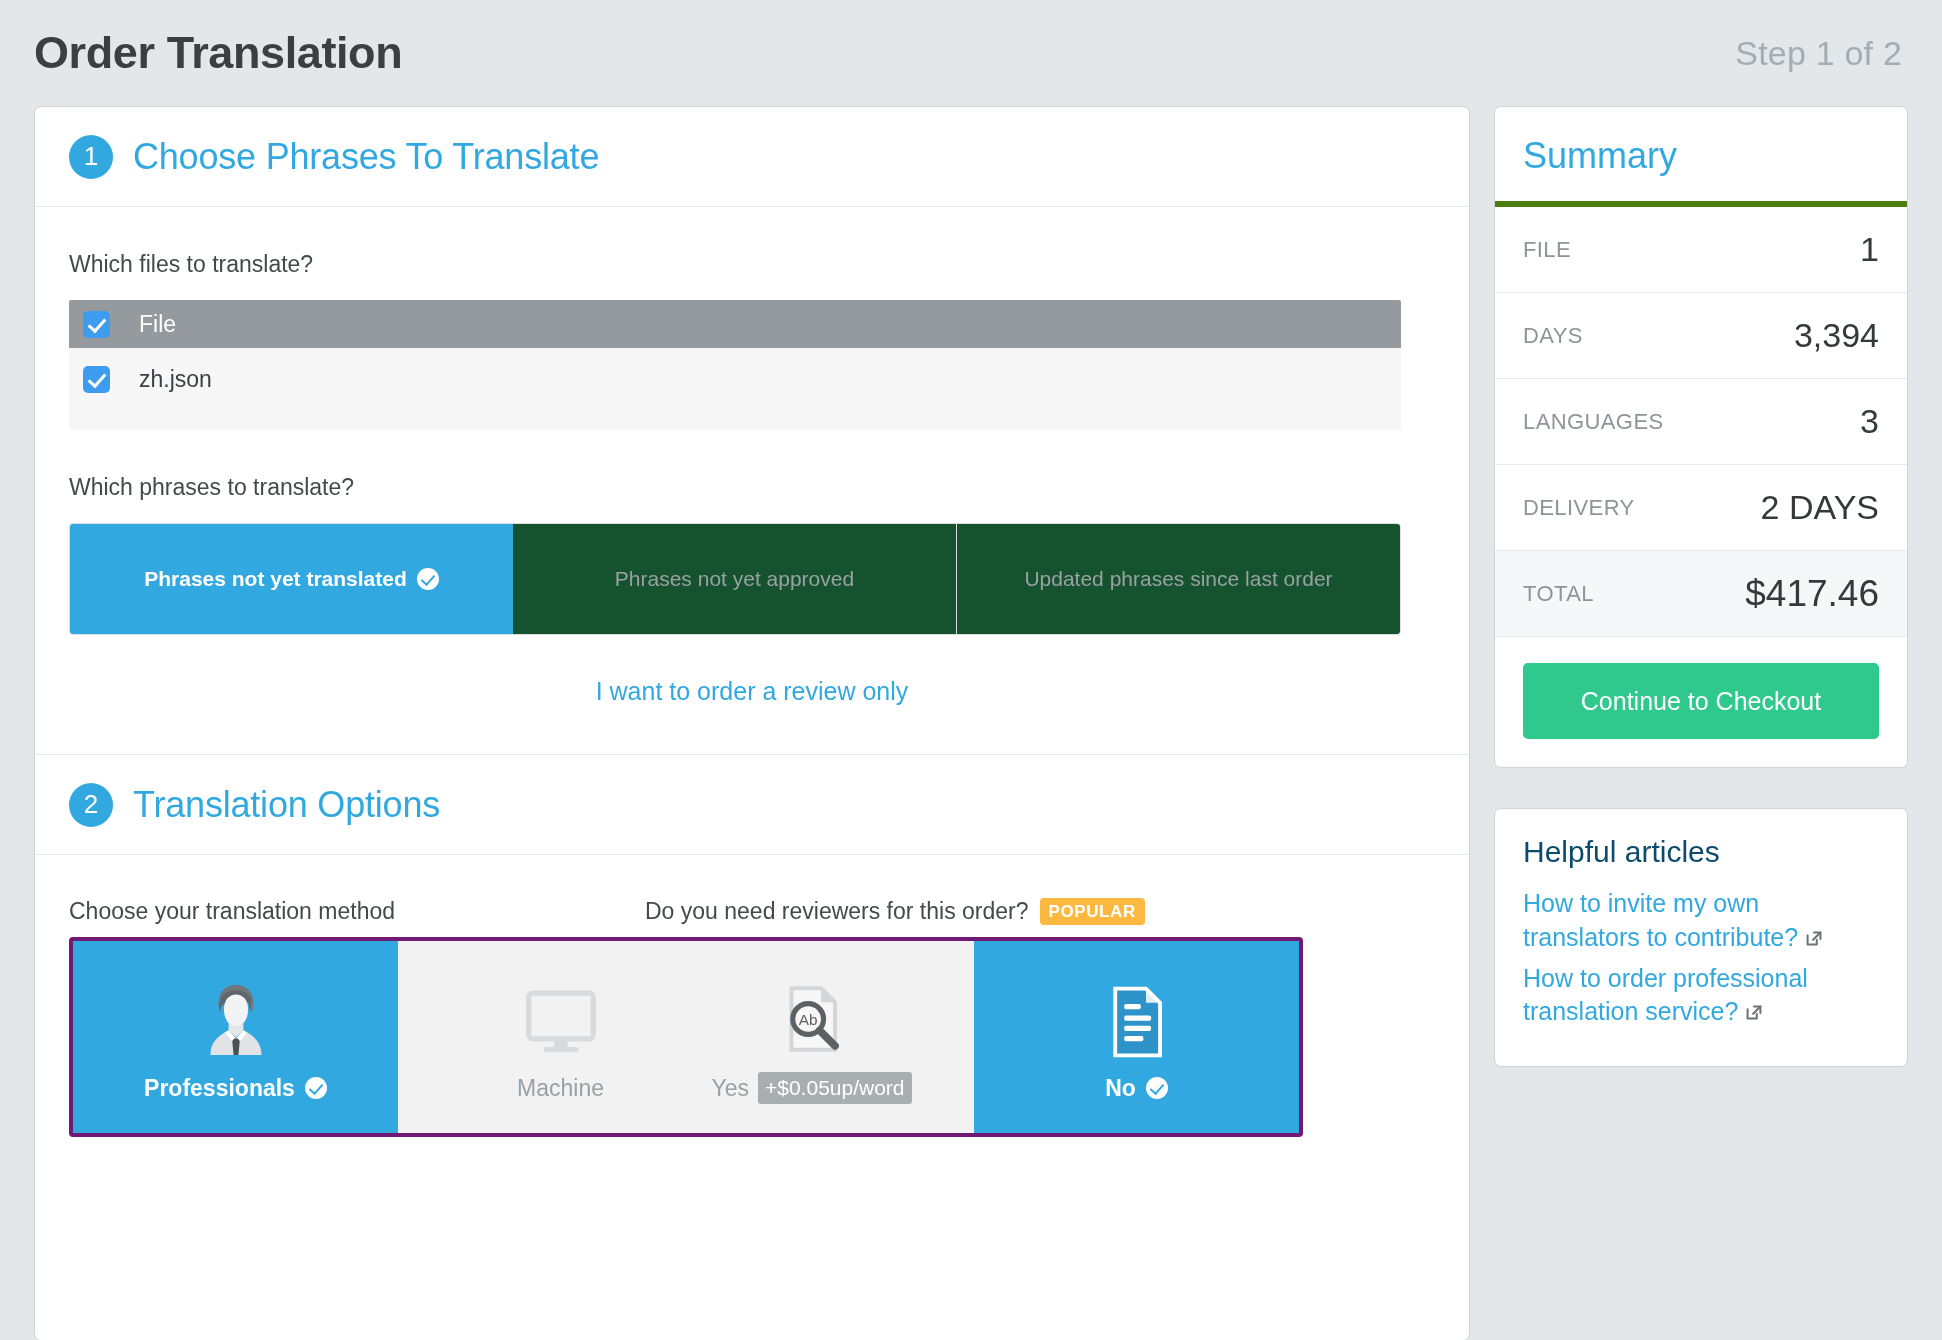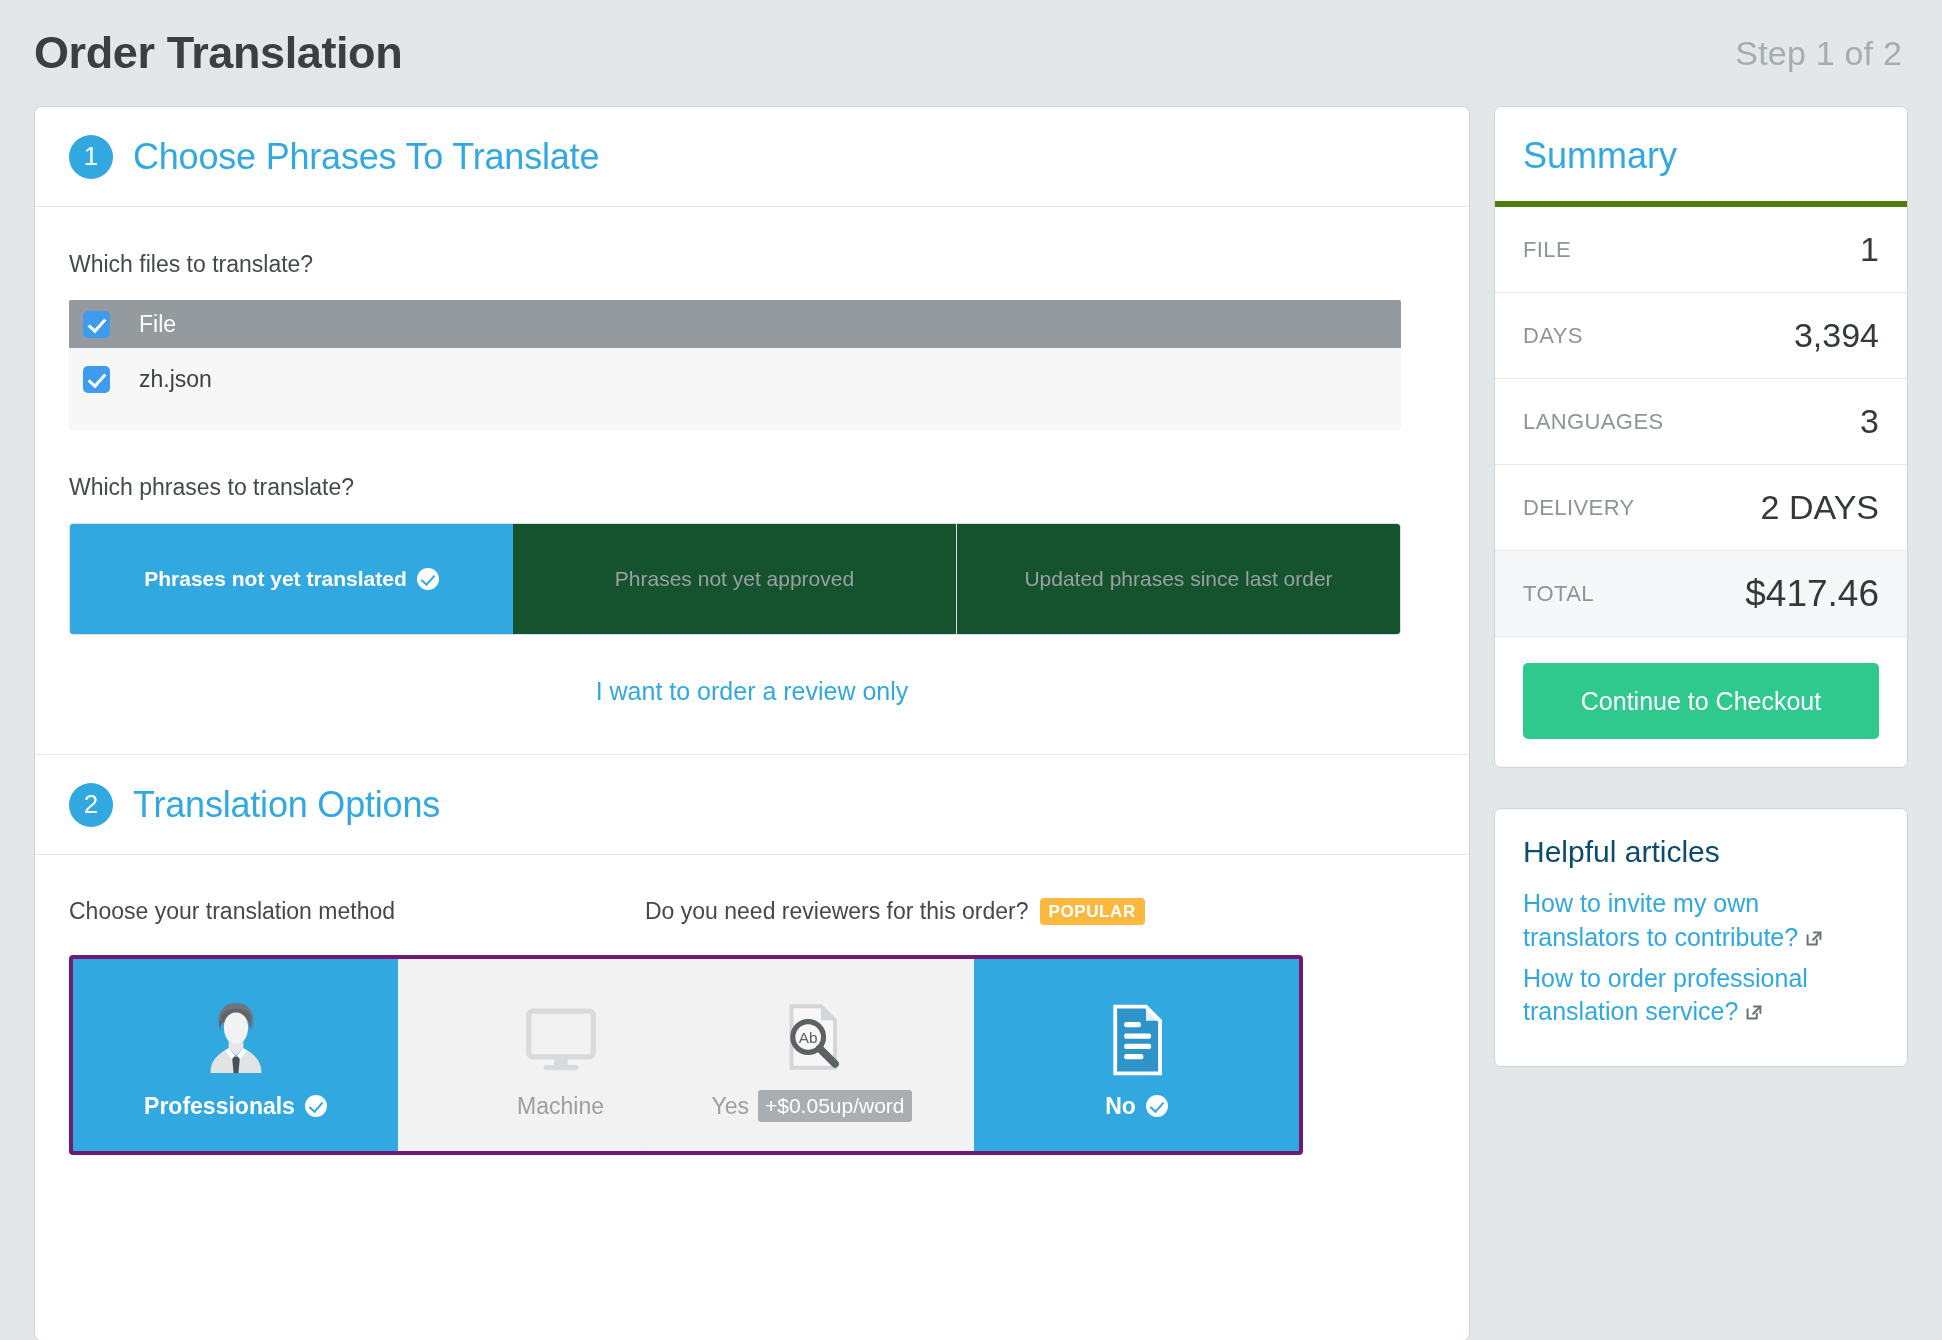--- a/index.html
+++ b/index.html
@@ -198,21 +198,21 @@
     gap: 0;
     margin-top: 40px;
   }
   .option-group { width: 556px; }
   .option-group.second { margin-left: 0; }
   .option-group-spacer { width: 20px; }
 
   .option-question {
     font-size: 23px;
     color: #45494c;
-    margin-bottom: 28px;
+    margin-bottom: 10px;
     display: flex;
     align-items: center;
     height: 32px;
     white-space: nowrap;
   }
   .popular-badge {
     display: inline-block;
     margin-left: 11px;
     background: #fcb83f;
     color: #ffffff;

